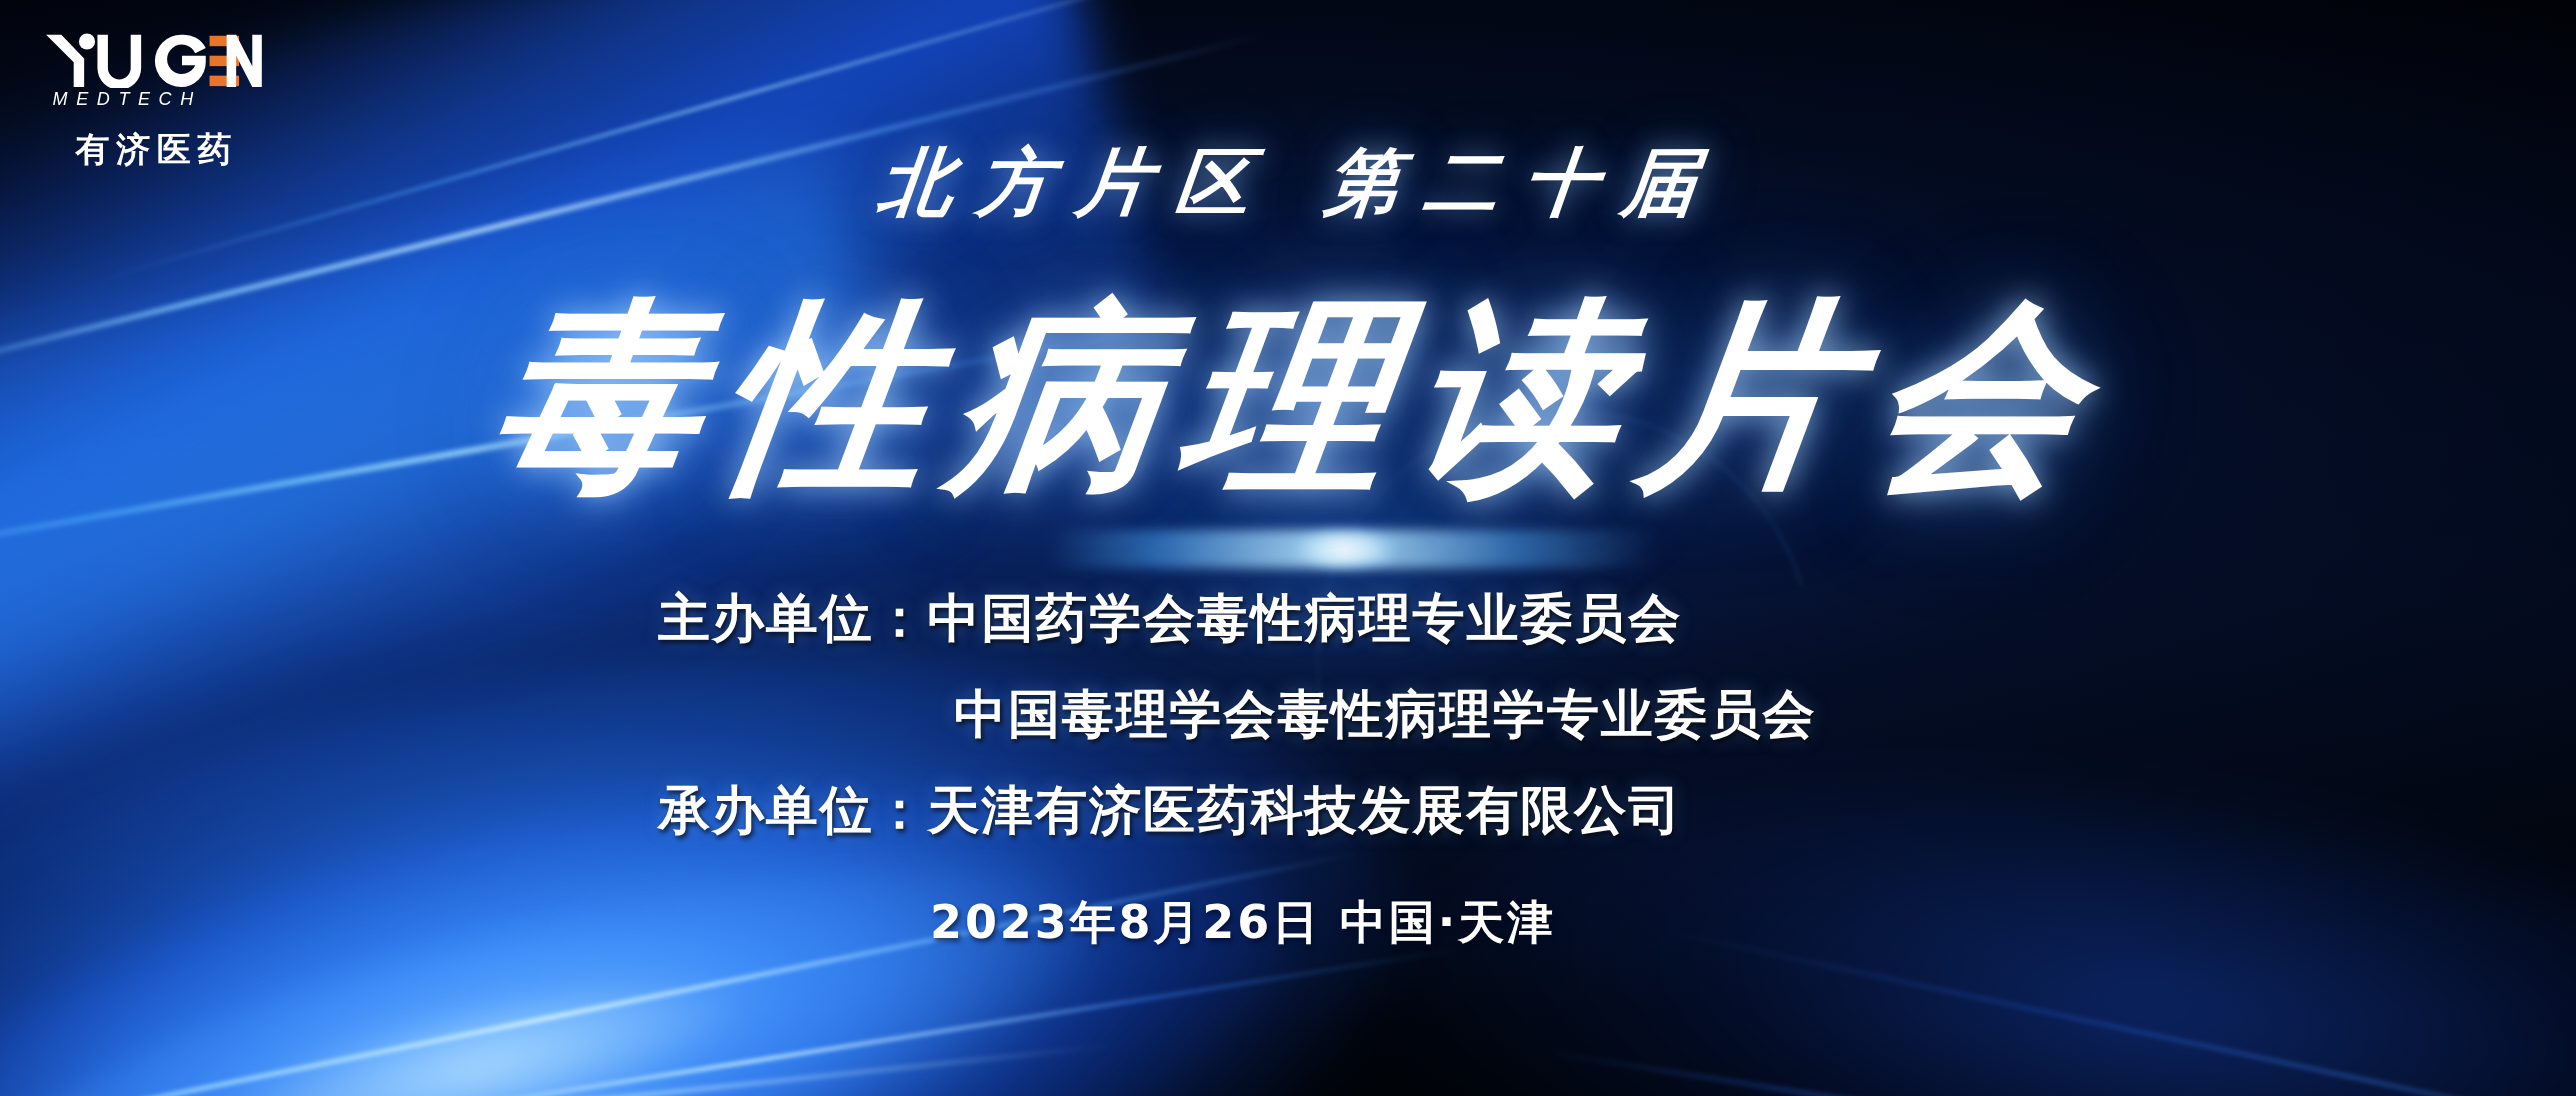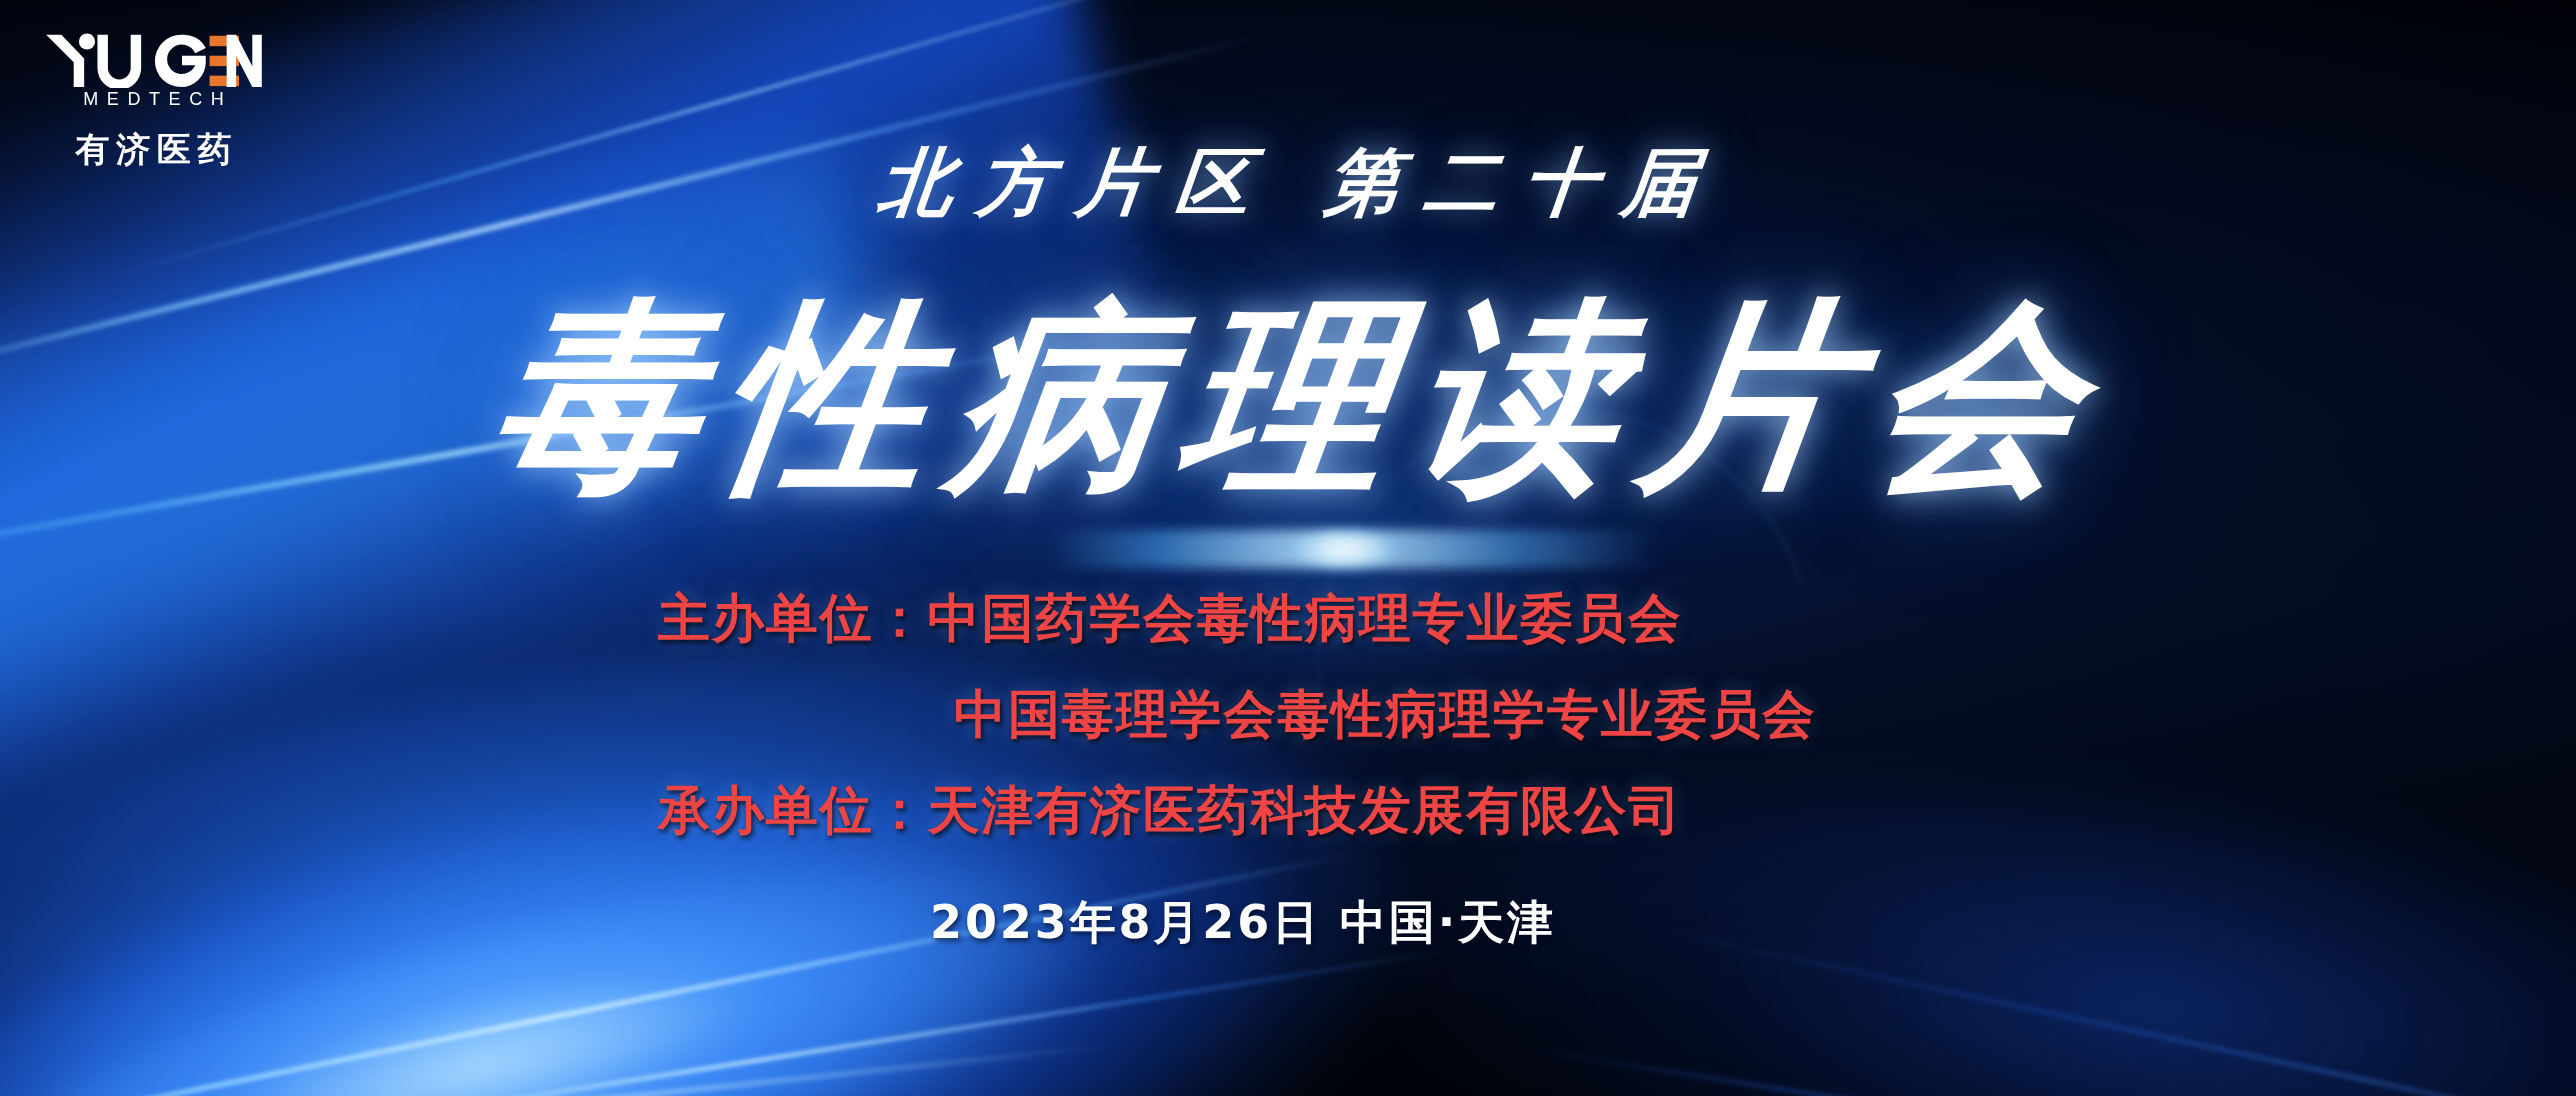--- a/index.html
+++ b/index.html
@@ -202,26 +202,27 @@
   
   .logo{
     position:absolute;
     left:44px; top:30.5px;
     width:219px;
     z-index:20;
   }
   .logo-mark{display:block;}
   .logo-sub{
     margin-top:1.9px;
-    text-align:center;
+    text-align:left;
     color:#ffffff;
     font-size:18px;
     letter-spacing:8.6px;
     padding-left:8.6px;
     font-weight:400;
+    font-style:italic;
   }
   .logo-cn{
     margin-top:17px;
     text-align:center;
     color:#ffffff;
     font-size:34px;
     letter-spacing:6.7px;
     padding-left:6.7px;
     font-weight:700;
     font-family:"DejaVu Sans","Liberation Sans",sans-serif;
@@ -263,21 +264,21 @@
     transform:skewX(-7deg);
     white-space:nowrap;
   }
 
   .orgs{
     position:absolute;
     left:658px; top:592px;
     width:1336px;
   }
   .org-line{
-    color:#ef4444;
+    color:#ffffff;
     font-size:52px;
     font-weight:700;
     letter-spacing:1.9px;
     line-height:1.0;
     margin-bottom:44px;
     text-shadow:1.9px 2.9px 4.8px rgba(0,0,0,0.75), 0 0 17px rgba(120,180,255,0.35);
     font-family:"DejaVu Sans","Liberation Sans",sans-serif;
     white-space:nowrap;
   }
   .org-line.indent{ padding-left:296px; }

